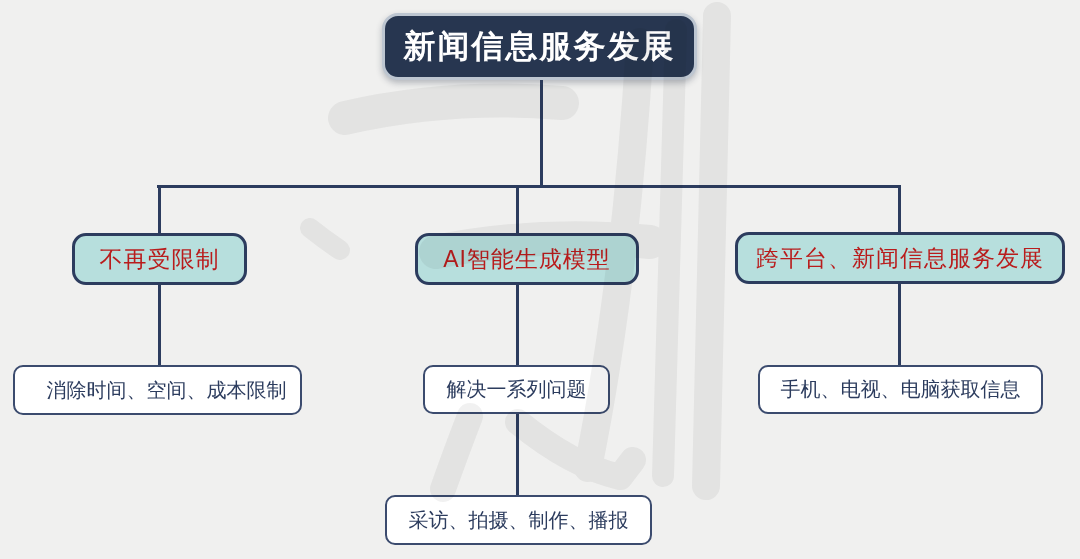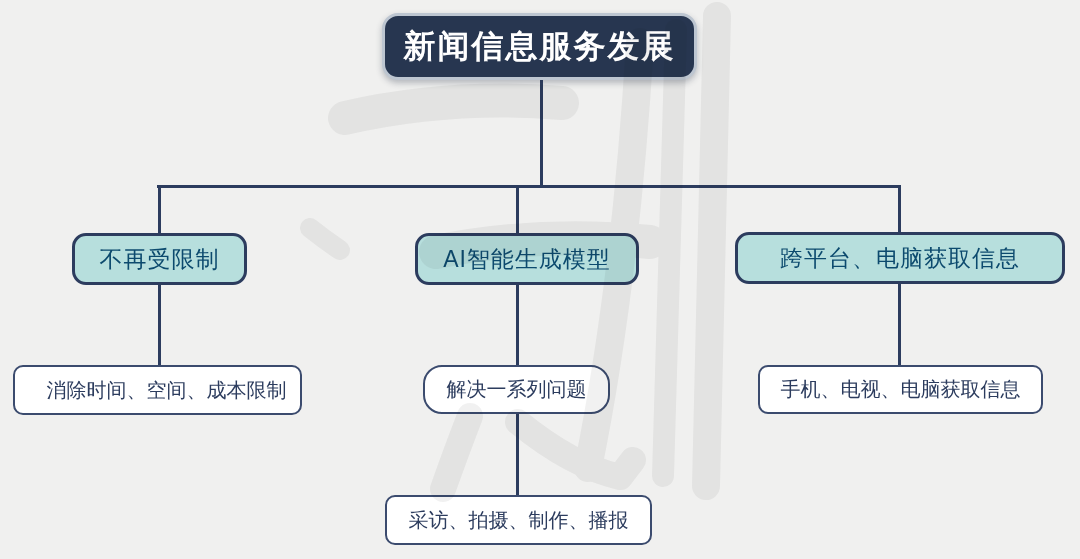--- a/index.html
+++ b/index.html
@@ -16,34 +16,34 @@
     box-sizing:border-box;background:#273650;border:3px solid #bdc6d1;
     border-radius:16px;display:flex;align-items:center;justify-content:center;
     color:#ffffff;font-size:32px;font-weight:bold;letter-spacing:2px;
     box-shadow:0 3px 6px rgba(40,50,70,.30);z-index:2;
   }
   
   .node-branch{
     position:absolute;box-sizing:border-box;height:52px;
     background:#b7dfdd;border:3px solid #2c3c5e;border-radius:14px;
     display:flex;align-items:center;justify-content:center;
-    color:#0c4a6e;font-size:23px;letter-spacing:1px;z-index:2;
+    color:#b91c1c;font-size:23px;letter-spacing:1px;z-index:2;
   }
   .b1{left:72px;top:233px;width:175px;}
   .b2{left:415px;top:233px;width:224px;}
   .b3{left:735px;top:232px;width:330px;}
   
   .node-leaf{
     position:absolute;box-sizing:border-box;
     background:#ffffff;border:2px solid #3b4b6e;border-radius:10px;
     display:flex;align-items:center;justify-content:center;
     color:#2c3c5e;font-size:20px;z-index:2;
   }
   .l1{left:13px;top:365px;width:289px;height:50px;padding-left:18px;}
-  .l2{left:423px;top:365px;width:187px;height:49px;border-radius:19px;}
+  .l2{left:423px;top:365px;width:187px;height:49px;}
   .l3{left:758px;top:365px;width:285px;height:49px;}
   .l4{left:385px;top:495px;width:267px;height:50px;}
   
   .watermark{
     position:absolute;left:0;top:0;width:1080px;height:559px;
     z-index:5;pointer-events:none;
   }
 </style>
 </head>
 <body>
@@ -64,21 +64,21 @@
     <span>新闻信息服务发展</span>
   </div>
 
   <div class="node-branch b1">
     <span>不再受限制</span>
   </div>
   <div class="node-branch b2">
     <span>AI智能生成模型</span>
   </div>
   <div class="node-branch b3">
-    <span>跨平台、电脑获取信息</span>
+    <span>跨平台、新闻信息服务发展</span>
   </div>
 
   <div class="node-leaf l1">
     <span>消除时间、空间、成本限制</span>
   </div>
   <div class="node-leaf l2">
     <span>解决一系列问题</span>
   </div>
   <div class="node-leaf l4">
     <span>采访、拍摄、制作、播报</span>

